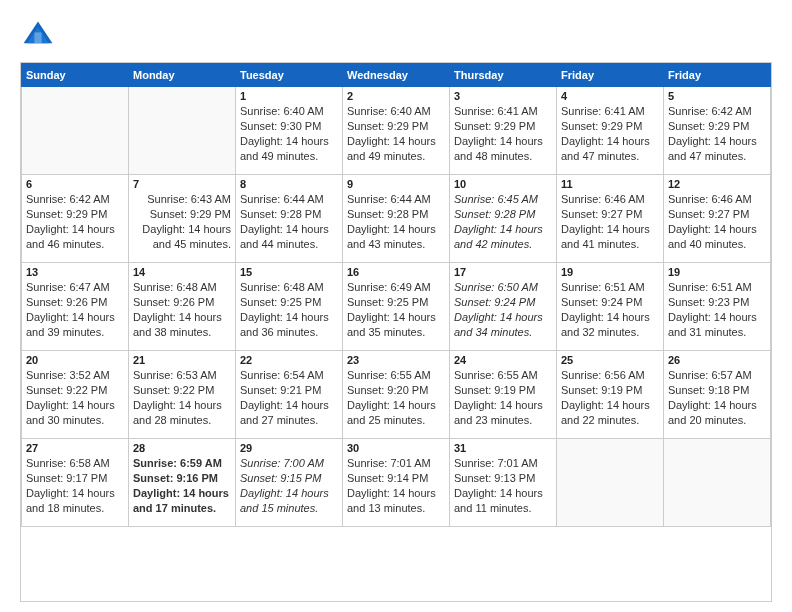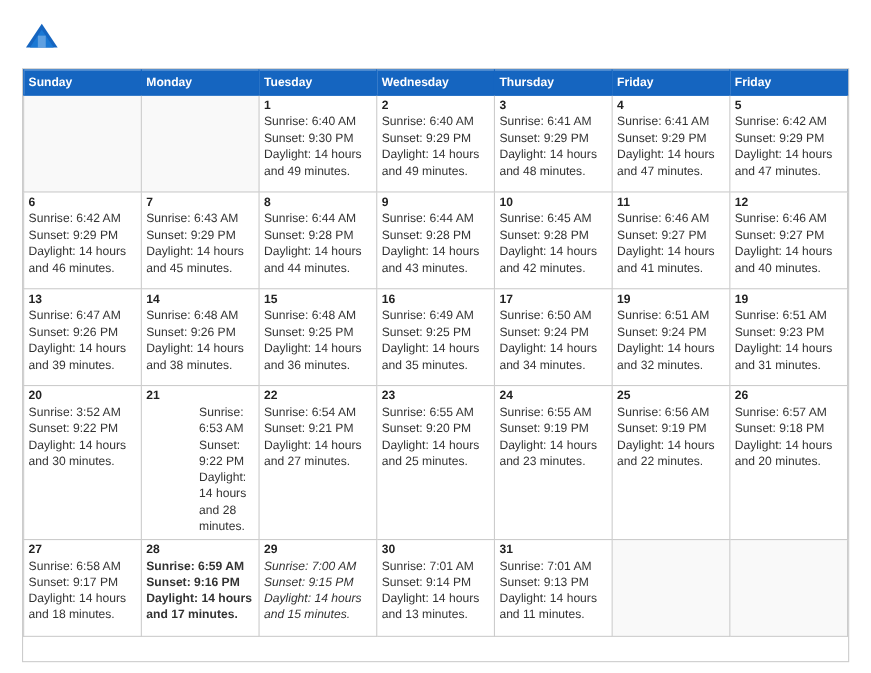--- a/index.html
+++ b/index.html
@@ -178,39 +178,39 @@
           </tr>
           <tr>
             <td>
               <span class="day-num">6</span>
               <div class="day-info" style="white-space: pre-line;">Sunrise: 6:42 AM
 Sunset: 9:29 PM
 Daylight: 14 hours and 46 minutes.</div>
             </td>
             <td>
               <span class="day-num">7</span>
-              <div class="day-info" style="white-space: pre-line;">Sunrise: 6:43 AM
+              <div class="day-info" style="white-space: pre-line; text-align: right;">Sunrise: 6:43 AM
 Sunset: 9:29 PM
 Daylight: 14 hours and 45 minutes.</div>
             </td>
             <td>
               <span class="day-num">8</span>
               <div class="day-info" style="white-space: pre-line;">Sunrise: 6:44 AM
 Sunset: 9:28 PM
 Daylight: 14 hours and 44 minutes.</div>
             </td>
             <td>
               <span class="day-num">9</span>
               <div class="day-info" style="white-space: pre-line;">Sunrise: 6:44 AM
 Sunset: 9:28 PM
 Daylight: 14 hours and 43 minutes.</div>
             </td>
             <td>
               <span class="day-num">10</span>
-              <div class="day-info" style="white-space: pre-line;">Sunrise: 6:45 AM
+              <div class="day-info" style="white-space: pre-line; font-style: italic;">Sunrise: 6:45 AM
 Sunset: 9:28 PM
 Daylight: 14 hours and 42 minutes.</div>
             </td>
             <td>
               <span class="day-num">11</span>
               <div class="day-info" style="white-space: pre-line;">Sunrise: 6:46 AM
 Sunset: 9:27 PM
 Daylight: 14 hours and 41 minutes.</div>
             </td>
             <td>
@@ -240,21 +240,21 @@
 Daylight: 14 hours and 36 minutes.</div>
             </td>
             <td>
               <span class="day-num">16</span>
               <div class="day-info" style="white-space: pre-line;">Sunrise: 6:49 AM
 Sunset: 9:25 PM
 Daylight: 14 hours and 35 minutes.</div>
             </td>
             <td>
               <span class="day-num">17</span>
-              <div class="day-info" style="white-space: pre-line;">Sunrise: 6:50 AM
+              <div class="day-info" style="white-space: pre-line; font-style: italic;">Sunrise: 6:50 AM
 Sunset: 9:24 PM
 Daylight: 14 hours and 34 minutes.</div>
             </td>
             <td>
               <span class="day-num">19</span>
               <div class="day-info" style="white-space: pre-line;">Sunrise: 6:51 AM
 Sunset: 9:24 PM
 Daylight: 14 hours and 32 minutes.</div>
             </td>
             <td>
@@ -266,21 +266,21 @@
           </tr>
           <tr>
             <td>
               <span class="day-num">20</span>
               <div class="day-info" style="white-space: pre-line;">Sunrise: 3:52 AM
 Sunset: 9:22 PM
 Daylight: 14 hours and 30 minutes.</div>
             </td>
             <td>
               <span class="day-num">21</span>
-              <div class="day-info" style="white-space: pre-line; margin-left: 48px;">Sunrise: 6:53 AM
+              <div class="day-info" style="white-space: pre-line;">Sunrise: 6:53 AM
 Sunset: 9:22 PM
 Daylight: 14 hours and 28 minutes.</div>
             </td>
             <td>
               <span class="day-num">22</span>
               <div class="day-info" style="white-space: pre-line;">Sunrise: 6:54 AM
 Sunset: 9:21 PM
 Daylight: 14 hours and 27 minutes.</div>
             </td>
             <td>

